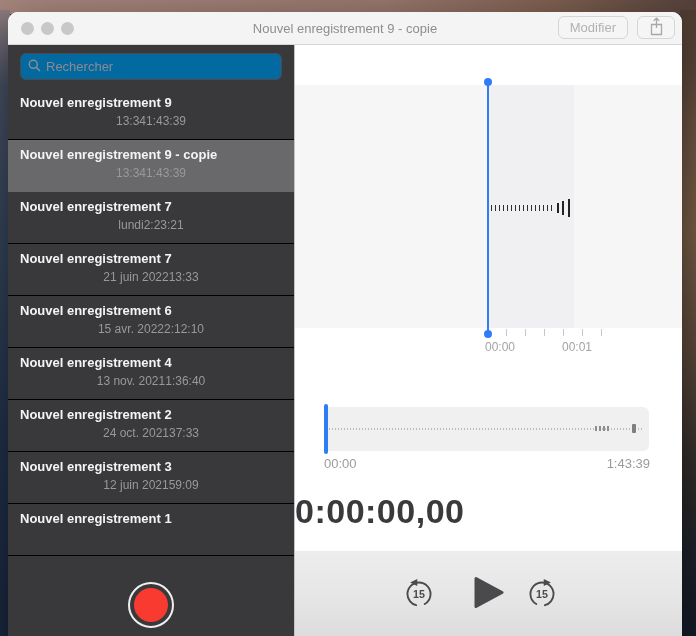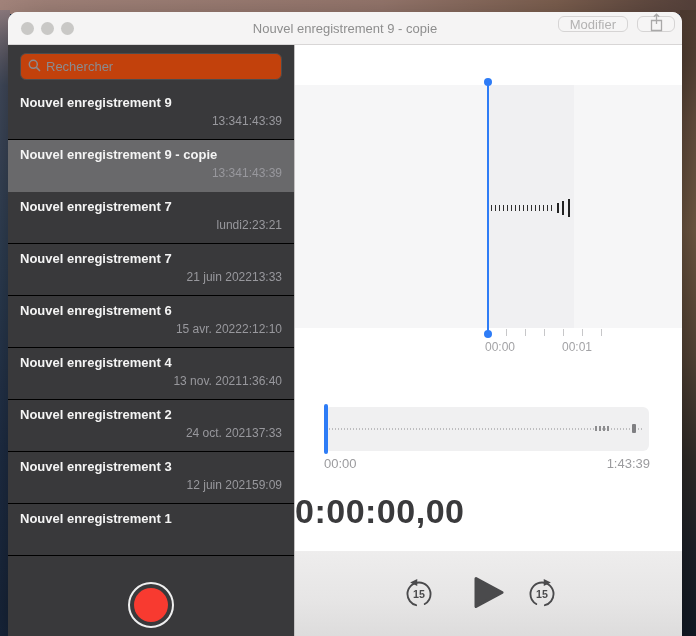--- a/index.html
+++ b/index.html
@@ -19,40 +19,40 @@
   .window { position:absolute; left:8px; top:12px; width:674px; height:624px;
     border-radius:10px 10px 0 0; overflow:hidden; background:#fff;
     box-shadow:0 18px 45px rgba(0,0,0,.55); display:flex; flex-direction:column; }
 
   .titlebar { height:33px; flex-shrink:0; background:#f5f4f4; border-bottom:1px solid #d8d6d6;
     position:relative; display:flex; align-items:center; justify-content:center; }
   .traffic { position:absolute; left:13px; top:10px; display:flex; gap:7px; }
   .traffic span { width:13px; height:13px; border-radius:50%; background:#c9c8c6; display:block; }
   .win-title { font-size:13px; color:#8e8e8e; }
   .tb-buttons { position:absolute; right:7px; top:4px; display:flex; gap:9px; }
-  .tb-btn { height:16px; border:1px solid #d6d4d4; border-radius:6px; background:#f6f5f5;
+  .tb-btn { height:23px; border:1px solid #d6d4d4; border-radius:6px; background:#f6f5f5;
     color:#b3b2b2; font-size:13px; padding:0 11px; display:flex; align-items:center; justify-content:center; }
   .tb-btn.icon-btn { width:38px; padding:0; }
 
   .content { flex:1; display:flex; min-height:0; }
 
   
   .sidebar { width:287px; flex-shrink:0; background:#39393b; border-right:1px solid #c4c2c2;
     position:relative; overflow:hidden; }
   .search-wrap { padding:8px 12px 6px; }
-  .search-field { height:27px; background:#c2410c; border:1px solid #4c4c4e; border-radius:6px;
+  .search-field { height:27px; background:#0369a1; border:1px solid #4c4c4e; border-radius:6px;
     display:flex; align-items:center; padding:0 7px; gap:5px; }
   .search-field input { flex:1; background:transparent; border:none; outline:none;
     color:#d8d8d8; font-size:13px; font-family:inherit; }
   .search-field input::placeholder { color:#8b8b90; }
   .rec-list { position:absolute; left:0; right:0; top:43px; bottom:0; overflow:hidden; }
   .row { height:52px; padding:7px 12px 15px; border-bottom:1px solid #000000; cursor:default; }
   .row.selected { background:#69696b; border-bottom-color:transparent; }
   .row-name { font-size:13px; font-weight:700; color:#f4f4f4; white-space:nowrap; overflow:hidden; }
-  .row-sub { display:flex; justify-content:flex-end; margin-top:4px;
+  .row-sub { display:flex; justify-content:center; margin-top:4px;
     font-size:12px; color:#98989d; }
   .sidebar-footer { position:absolute; left:0; right:0; bottom:0; height:63px; background:#39393b;
     display:flex; align-items:center; justify-content:center; }
   .record-button { width:46px; height:46px; border-radius:50%; border:2px solid #efefef;
     background:transparent; display:flex; align-items:center; justify-content:center; cursor:pointer; }
   .record-dot { width:34px; height:34px; border-radius:50%; background:#f83a30; }
 
   
   .main { flex:1; position:relative; background:#fff; overflow:hidden; }
   .wave-band { position:absolute; left:0; right:0; top:40px; height:243px; background:#f6f6f7; }

